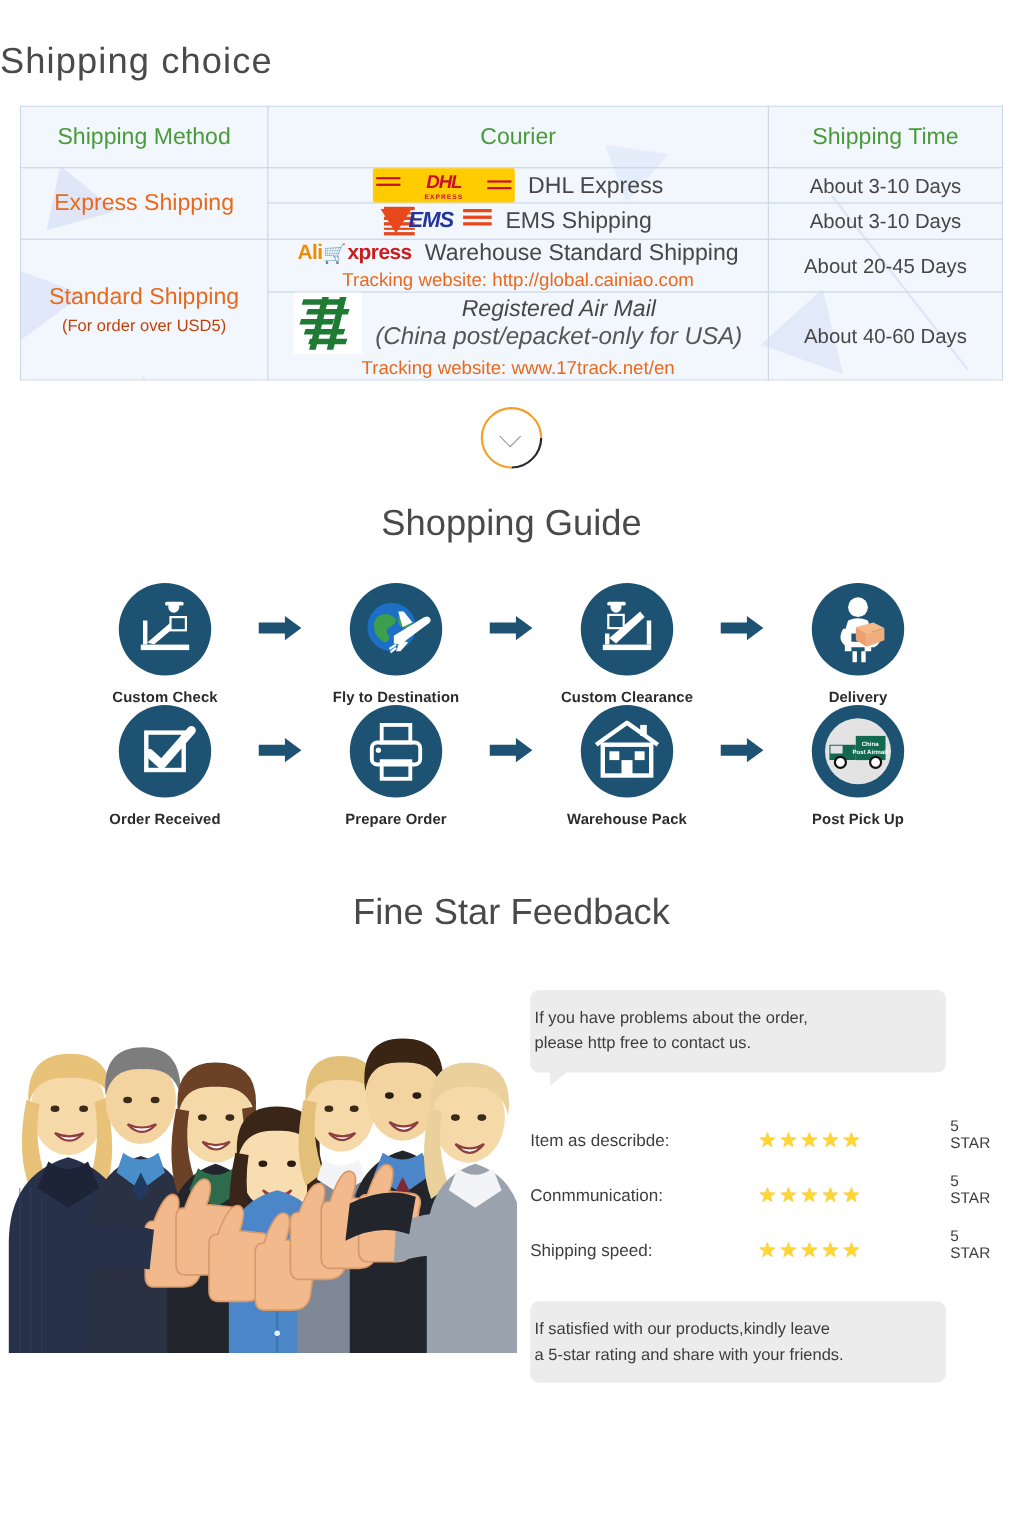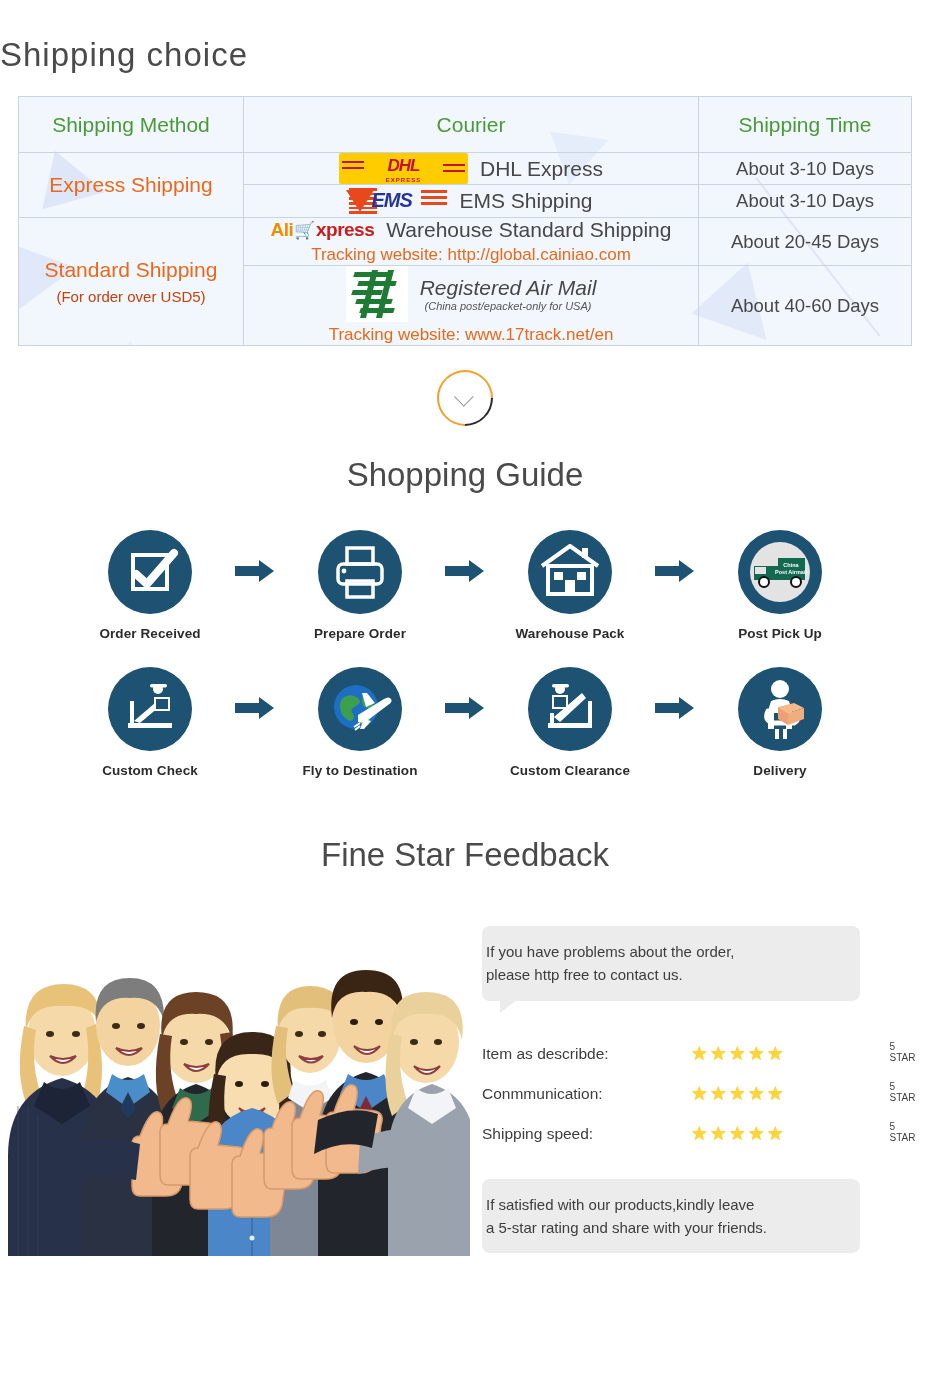--- a/index.html
+++ b/index.html
@@ -78,21 +78,21 @@
     font-size:18.5px;
     color:#474747;
   }
   .courier-line{
     display:flex;align-items:center;justify-content:center;gap:12px;
   }
   .c-text{font-size:21px;color:#474747;}
   .track{
     font-size:17px;color:#e8691c;margin-top:3px;
   }
-  .sub-note{font-size:11px;color:#555;}
+  .sub-note{font-size:22px;color:#555;}
 
   
   .dhl{
     width:129px;height:31px;background:#ffcc00;border-radius:2px;
     position:relative;display:inline-block;flex:none;
   }
   .dhl .dhl-t{
     position:absolute;left:0;right:0;top:3px;
     text-align:center;font-family:"Liberation Sans",sans-serif;
     font-style:italic;font-weight:bold;font-size:17px;color:#c8102e;
@@ -209,21 +209,21 @@
     width:0;height:0;border-top:14px solid #ececec;
     border-right:18px solid transparent;
   }
   .rating-list{margin-top:40px;}
   .rate-row{
     display:flex;align-items:flex-end;margin-bottom:18px;gap:41px;
   }
   .rate-lbl{width:172px;font-size:15.5px;color:#3d3d3d;}
   .stars{width:124px;display:flex;gap:2px;}
   .stars span{font-size:19px;color:#ffd633;line-height:1;text-shadow:0 0 1px #e6a700;}
-  .rate-val{font-size:10px;color:#3d3d3d;margin-left:37px;}
+  .rate-val{font-size:14px;color:#3d3d3d;margin-left:14px;}
   .bubble2{margin-top:36px;}
 </style>
 </head>
 <body>
 
 <div class="page">
 
   <div class="ship-title">Shipping choice</div>
 
   <div class="table-wrap">
@@ -340,20 +340,104 @@
   <div class="divider">
     <div class="circle-btn">
       <span class="chev"></span>
     </div>
   </div>
 
   <div class="guide-title">Shopping Guide</div>
 
   <div class="guide-grid">
 
+    <div class="guide-row r2">
+
+      <div class="step">
+        <div class="badge">
+          <svg width="84" height="84" viewBox="0 0 84 84">
+            <rect x="20" y="56" width="44" height="5" fill="#fff"></rect>
+            <path d="M22 56 L22 34 L26 34 L26 56 Z" fill="#fff"></path>
+            <path d="M26 54 L54 30 L58 34 L32 56 Z" fill="#fff"></path>
+            <rect x="46" y="30" width="16" height="14" fill="#fff"></rect>
+            <rect x="48" y="32" width="12" height="10" fill="#1d5272"></rect>
+            <circle cx="50" cy="22" r="5" fill="#fff"></circle>
+            <rect x="42" y="17" width="17" height="3.5" rx="1.7" fill="#fff"></rect>
+          </svg>
+        </div>
+        <div class="lbl">Custom Check</div>
+      </div>
+
+      <div class="arrow">
+        <svg width="40" height="26" viewBox="0 0 40 26">
+          <path d="M0 8 H24 V2 L39 13 L24 24 V18 H0 Z" fill="#1d5272"></path>
+        </svg>
+      </div>
+
+      <div class="step">
+        <div class="badge">
+          <svg width="84" height="84" viewBox="0 0 84 84">
+            <circle cx="38" cy="40" r="22" fill="#1c6fc4"></circle>
+            <path d="M26 30 q8 -4 14 1 q5 4 -2 8 q-7 3 -3 8 q3 5 -3 7 q-9 -4 -10 -13 q-1 -7 4 -11 Z" fill="#3d9e4e"></path>
+            <path d="M46 28 q7 1 9 8 q1 6 -5 5 q-6 -1 -6 -7 q0 -5 2 -6 Z" fill="#3d9e4e"></path>
+            <path d="M44 50 q6 -2 8 3 q1 4 -4 6 q-5 1 -6 -4 q0 -4 2 -5 Z" fill="#3d9e4e"></path>
+            <path d="M40 48 L66 32 q5 -3 7 0 q2 3 -3 6 L46 56 L40 55 Z" fill="#fff"></path>
+            <path d="M48 40 L44 26 L49 26 L57 36 Z" fill="#fff"></path>
+            <path d="M46 52 L42 62 L46 62 L53 54 Z" fill="#fff"></path>
+            <path d="M42 56 L36 60 M42 59 L37 63" stroke="#fff" stroke-width="2"></path>
+          </svg>
+        </div>
+        <div class="lbl">Fly to Destination</div>
+      </div>
+
+      <div class="arrow">
+        <svg width="40" height="26" viewBox="0 0 40 26">
+          <path d="M0 8 H24 V2 L39 13 L24 24 V18 H0 Z" fill="#1d5272"></path>
+        </svg>
+      </div>
+
+      <div class="step">
+        <div class="badge">
+          <svg width="84" height="84" viewBox="0 0 84 84">
+            <rect x="20" y="56" width="44" height="5" fill="#fff"></rect>
+            <path d="M60 56 L60 34 L64 34 L64 56 Z" fill="#fff"></path>
+            <path d="M22 56 L22 46 L26 46 L26 56 Z" fill="#fff"></path>
+            <path d="M26 50 L54 26 L58 31 L32 55 Z" fill="#fff"></path>
+            <rect x="24" y="28" width="16" height="14" fill="#fff"></rect>
+            <rect x="26" y="30" width="12" height="10" fill="#1d5272"></rect>
+            <circle cx="32" cy="22" r="5" fill="#fff"></circle>
+            <rect x="24" y="17" width="17" height="3.5" rx="1.7" fill="#fff"></rect>
+          </svg>
+        </div>
+        <div class="lbl">Custom Clearance</div>
+      </div>
+
+      <div class="arrow">
+        <svg width="40" height="26" viewBox="0 0 40 26">
+          <path d="M0 8 H24 V2 L39 13 L24 24 V18 H0 Z" fill="#1d5272"></path>
+        </svg>
+      </div>
+
+      <div class="step">
+        <div class="badge">
+          <svg width="84" height="84" viewBox="0 0 84 84">
+            <circle cx="42" cy="22" r="9" fill="#fff"></circle>
+            <path d="M33 34 q9 -4 18 0 l3 10 v18 h-6 v-16 h-12 v16 h-6 v-18 Z" fill="#fff"></path>
+            <path d="M37 62 v10 h4 v-10 Z M45 62 v10 h4 v-10 Z" fill="#fff"></path>
+            <path d="M30 44 q-4 8 4 12 h22 q6 -3 2 -9" fill="none" stroke="#fff" stroke-width="5" stroke-linecap="round"></path>
+            <path d="M40 40 L56 36 L66 41 L50 46 Z" fill="#f5b98a"></path>
+            <path d="M40 40 L50 46 L50 58 L40 52 Z" fill="#eda070"></path>
+            <path d="M50 46 L66 41 L66 52 L50 58 Z" fill="#f0ad7d"></path>
+          </svg>
+        </div>
+        <div class="lbl">Delivery</div>
+      </div>
+
+    </div>
+
     <div class="guide-row r1">
 
       <div class="step">
         <div class="badge">
           <svg width="84" height="84" viewBox="0 0 84 84">
             <rect x="25" y="25" width="34" height="34" fill="none" stroke="#fff" stroke-width="4"></rect>
             <path d="M28 44 L39 54 L66 23" fill="none" stroke="#fff" stroke-width="8" stroke-linecap="round" stroke-linejoin="round"></path>
           </svg>
         </div>
         <div class="lbl">Order Received</div>
@@ -410,104 +494,20 @@
             <rect x="40" y="28" width="27" height="22" fill="#13694f"></rect>
             <path d="M16 36 H40 V50 H16 Z" fill="#13694f"></path>
             <path d="M17 37 H28 V44 H17 Z" fill="#e3e3e3"></path>
             <text x="53" y="37" font-size="5.5" fill="#fff" text-anchor="middle" font-family="Liberation Sans, sans-serif" font-weight="bold">China</text>
             <text x="53" y="44" font-size="5.5" fill="#fff" text-anchor="middle" font-family="Liberation Sans, sans-serif" font-weight="bold">Post Airmail</text>
             <circle cx="26" cy="52" r="5" fill="#fff" stroke="#111" stroke-width="2"></circle>
             <circle cx="58" cy="52" r="5" fill="#fff" stroke="#111" stroke-width="2"></circle>
           </svg>
         </div>
         <div class="lbl">Post Pick Up</div>
-      </div>
-
-    </div>
-
-    <div class="guide-row r2">
-
-      <div class="step">
-        <div class="badge">
-          <svg width="84" height="84" viewBox="0 0 84 84">
-            <rect x="20" y="56" width="44" height="5" fill="#fff"></rect>
-            <path d="M22 56 L22 34 L26 34 L26 56 Z" fill="#fff"></path>
-            <path d="M26 54 L54 30 L58 34 L32 56 Z" fill="#fff"></path>
-            <rect x="46" y="30" width="16" height="14" fill="#fff"></rect>
-            <rect x="48" y="32" width="12" height="10" fill="#1d5272"></rect>
-            <circle cx="50" cy="22" r="5" fill="#fff"></circle>
-            <rect x="42" y="17" width="17" height="3.5" rx="1.7" fill="#fff"></rect>
-          </svg>
-        </div>
-        <div class="lbl">Custom Check</div>
-      </div>
-
-      <div class="arrow">
-        <svg width="40" height="26" viewBox="0 0 40 26">
-          <path d="M0 8 H24 V2 L39 13 L24 24 V18 H0 Z" fill="#1d5272"></path>
-        </svg>
-      </div>
-
-      <div class="step">
-        <div class="badge">
-          <svg width="84" height="84" viewBox="0 0 84 84">
-            <circle cx="38" cy="40" r="22" fill="#1c6fc4"></circle>
-            <path d="M26 30 q8 -4 14 1 q5 4 -2 8 q-7 3 -3 8 q3 5 -3 7 q-9 -4 -10 -13 q-1 -7 4 -11 Z" fill="#3d9e4e"></path>
-            <path d="M46 28 q7 1 9 8 q1 6 -5 5 q-6 -1 -6 -7 q0 -5 2 -6 Z" fill="#3d9e4e"></path>
-            <path d="M44 50 q6 -2 8 3 q1 4 -4 6 q-5 1 -6 -4 q0 -4 2 -5 Z" fill="#3d9e4e"></path>
-            <path d="M40 48 L66 32 q5 -3 7 0 q2 3 -3 6 L46 56 L40 55 Z" fill="#fff"></path>
-            <path d="M48 40 L44 26 L49 26 L57 36 Z" fill="#fff"></path>
-            <path d="M46 52 L42 62 L46 62 L53 54 Z" fill="#fff"></path>
-            <path d="M42 56 L36 60 M42 59 L37 63" stroke="#fff" stroke-width="2"></path>
-          </svg>
-        </div>
-        <div class="lbl">Fly to Destination</div>
-      </div>
-
-      <div class="arrow">
-        <svg width="40" height="26" viewBox="0 0 40 26">
-          <path d="M0 8 H24 V2 L39 13 L24 24 V18 H0 Z" fill="#1d5272"></path>
-        </svg>
-      </div>
-
-      <div class="step">
-        <div class="badge">
-          <svg width="84" height="84" viewBox="0 0 84 84">
-            <rect x="20" y="56" width="44" height="5" fill="#fff"></rect>
-            <path d="M60 56 L60 34 L64 34 L64 56 Z" fill="#fff"></path>
-            <path d="M22 56 L22 46 L26 46 L26 56 Z" fill="#fff"></path>
-            <path d="M26 50 L54 26 L58 31 L32 55 Z" fill="#fff"></path>
-            <rect x="24" y="28" width="16" height="14" fill="#fff"></rect>
-            <rect x="26" y="30" width="12" height="10" fill="#1d5272"></rect>
-            <circle cx="32" cy="22" r="5" fill="#fff"></circle>
-            <rect x="24" y="17" width="17" height="3.5" rx="1.7" fill="#fff"></rect>
-          </svg>
-        </div>
-        <div class="lbl">Custom Clearance</div>
-      </div>
-
-      <div class="arrow">
-        <svg width="40" height="26" viewBox="0 0 40 26">
-          <path d="M0 8 H24 V2 L39 13 L24 24 V18 H0 Z" fill="#1d5272"></path>
-        </svg>
-      </div>
-
-      <div class="step">
-        <div class="badge">
-          <svg width="84" height="84" viewBox="0 0 84 84">
-            <circle cx="42" cy="22" r="9" fill="#fff"></circle>
-            <path d="M33 34 q9 -4 18 0 l3 10 v18 h-6 v-16 h-12 v16 h-6 v-18 Z" fill="#fff"></path>
-            <path d="M37 62 v10 h4 v-10 Z M45 62 v10 h4 v-10 Z" fill="#fff"></path>
-            <path d="M30 44 q-4 8 4 12 h22 q6 -3 2 -9" fill="none" stroke="#fff" stroke-width="5" stroke-linecap="round"></path>
-            <path d="M40 40 L56 36 L66 41 L50 46 Z" fill="#f5b98a"></path>
-            <path d="M40 40 L50 46 L50 58 L40 52 Z" fill="#eda070"></path>
-            <path d="M50 46 L66 41 L66 52 L50 58 Z" fill="#f0ad7d"></path>
-          </svg>
-        </div>
-        <div class="lbl">Delivery</div>
       </div>
 
     </div>
   </div>
 
   <div class="fb-title">Fine Star Feedback</div>
 
   <div class="fb-area">
 
     <div class="fb-photo">

